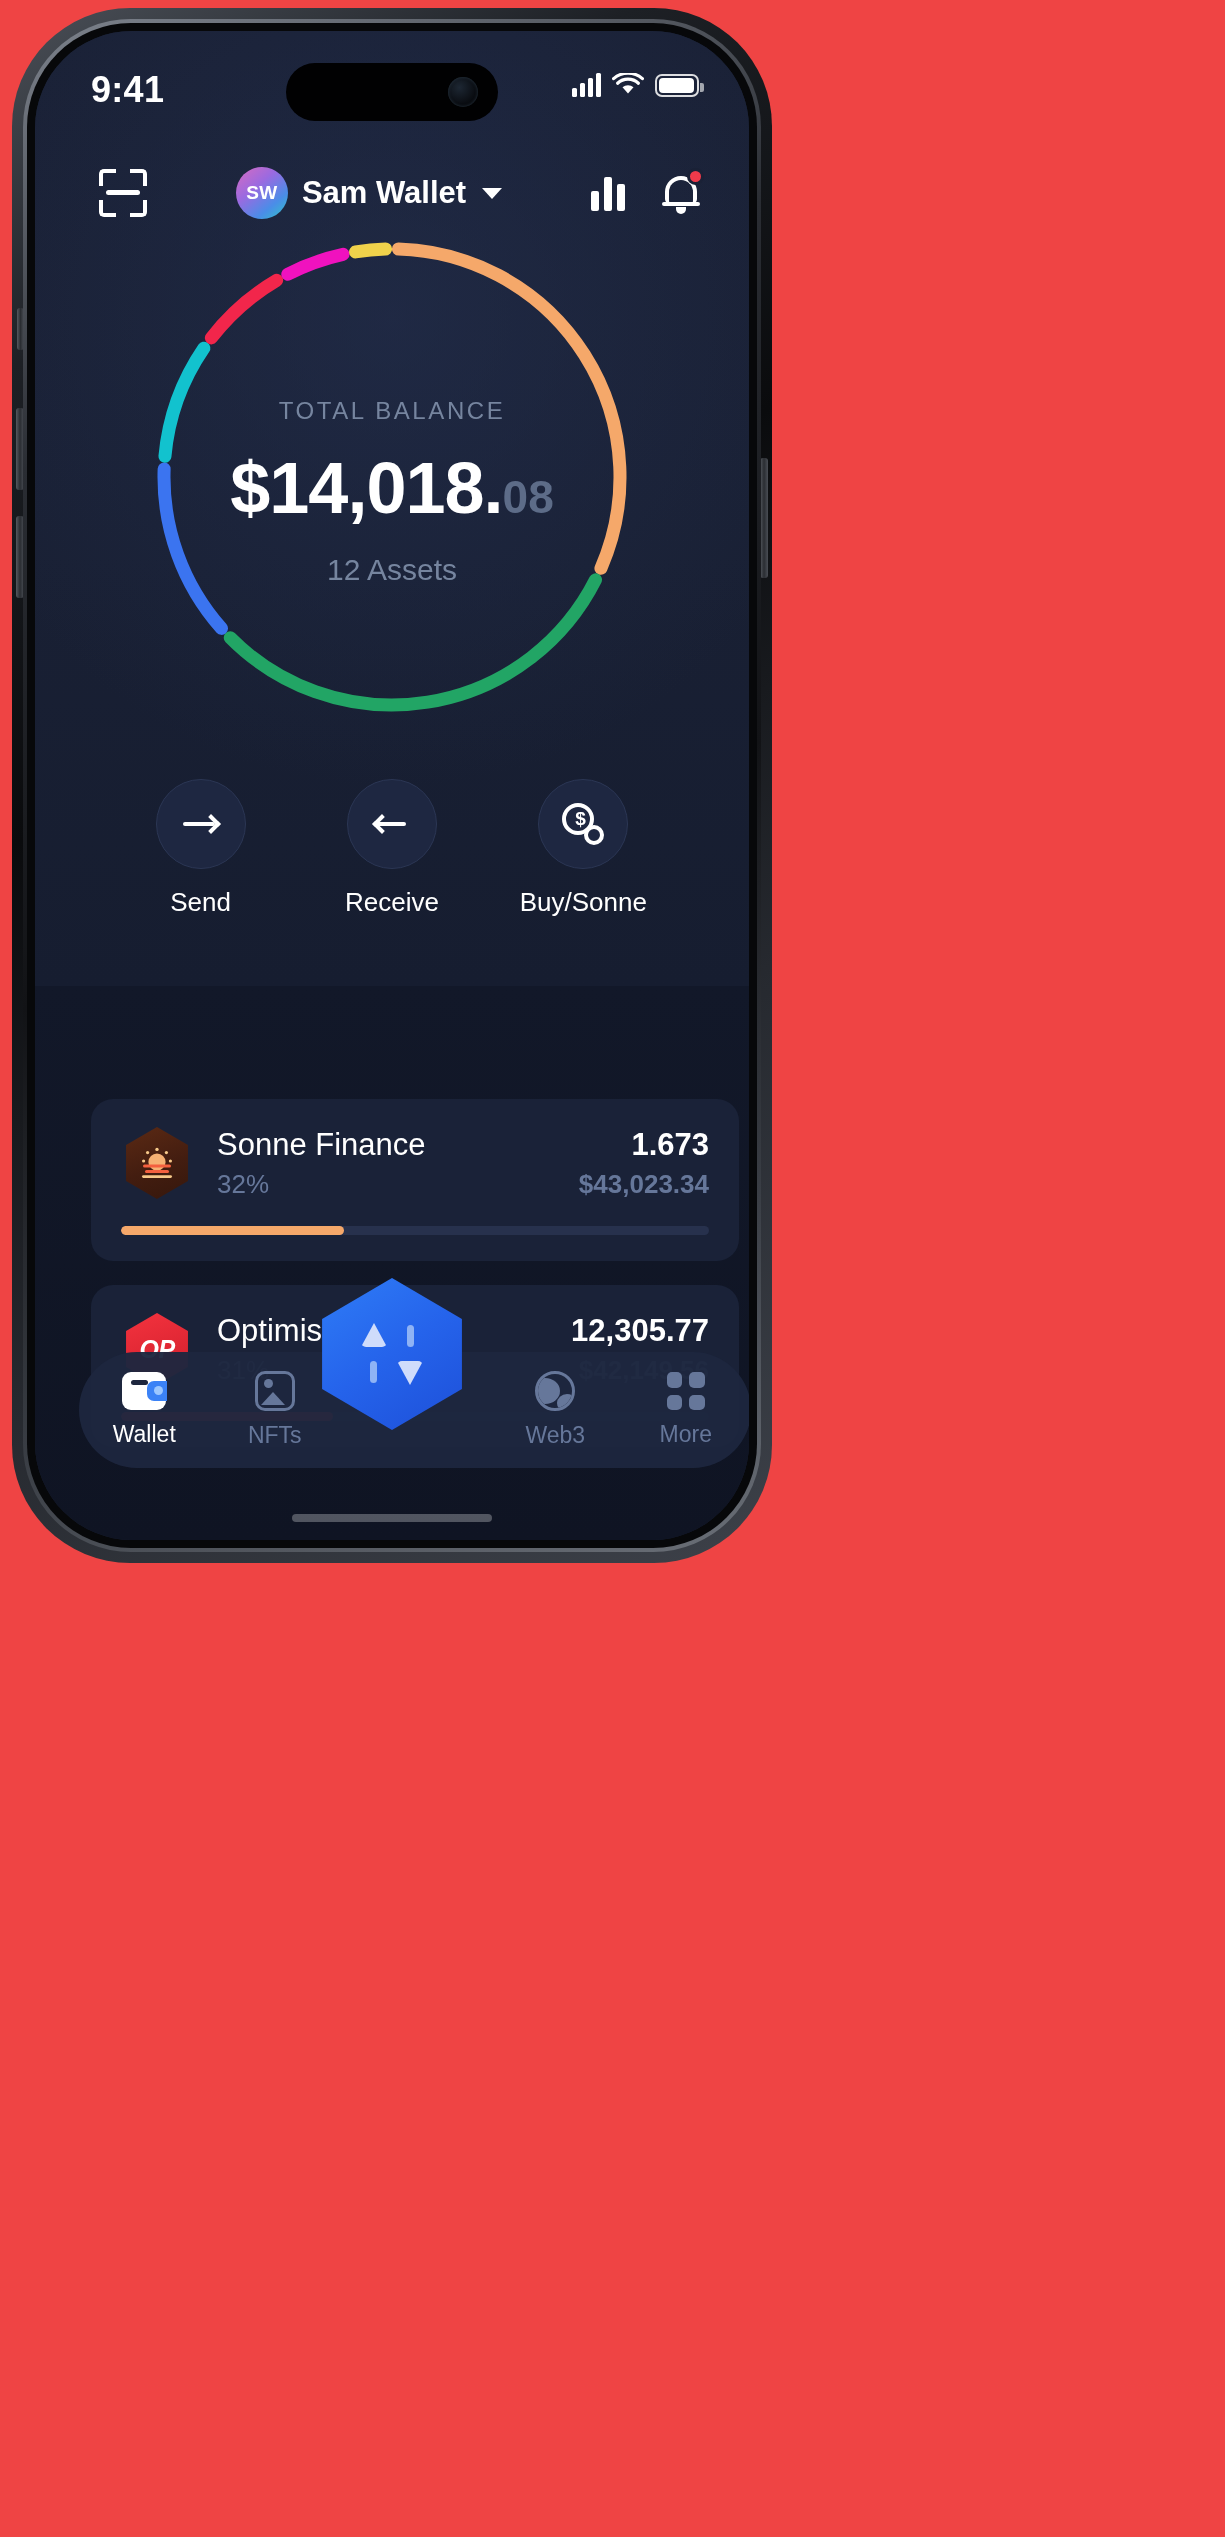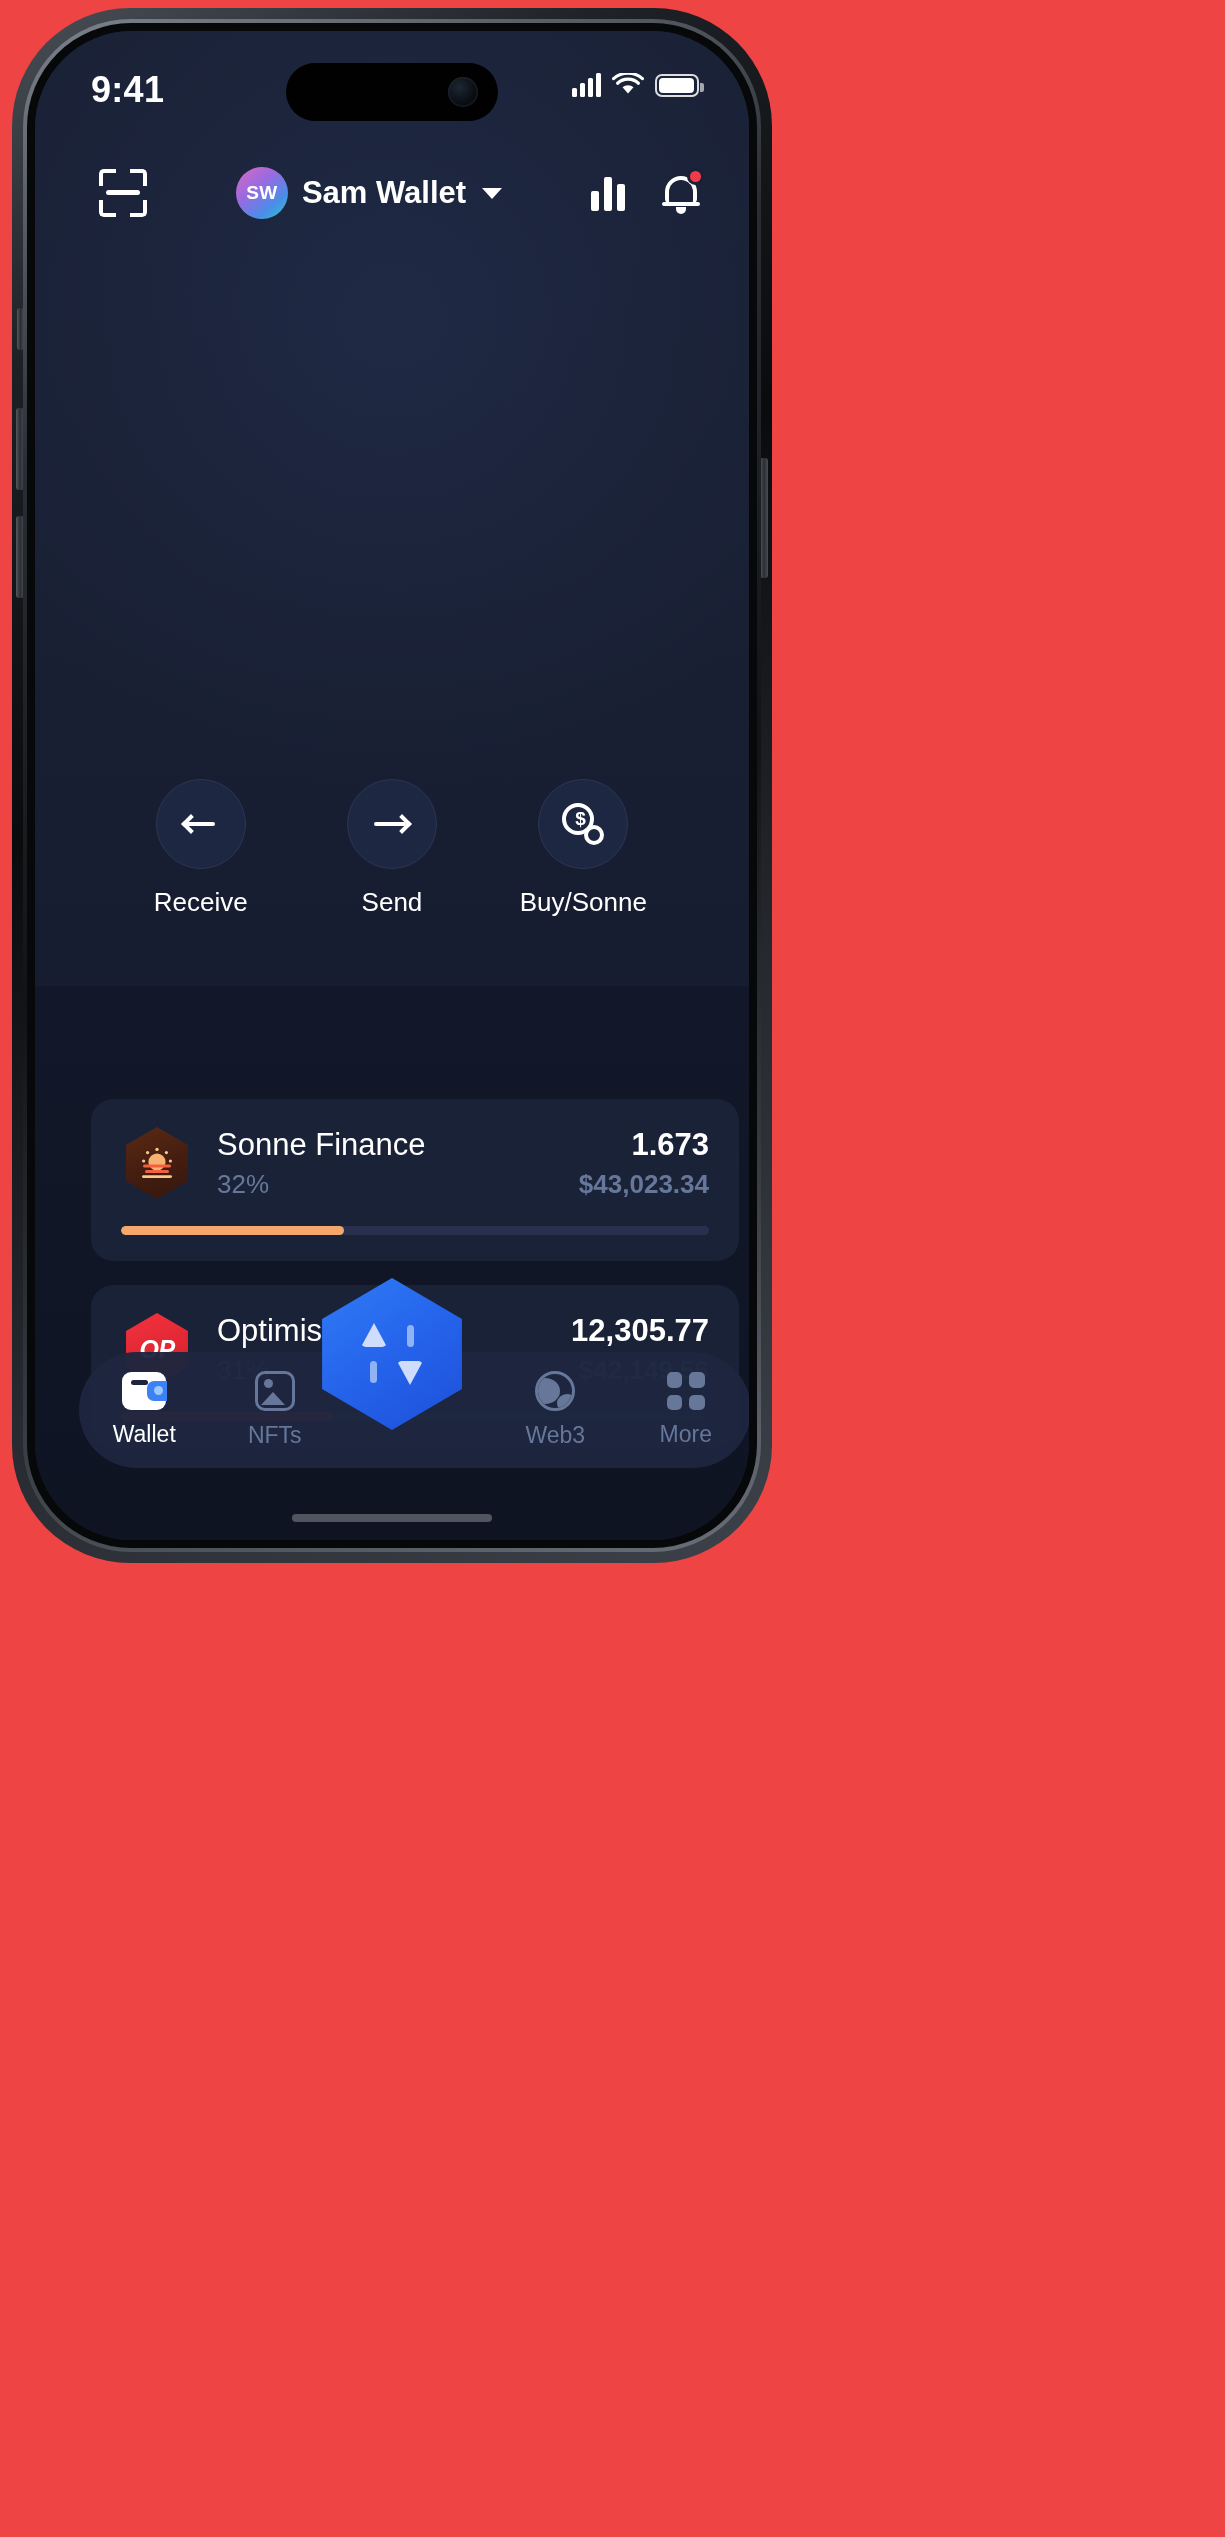--- a/index.html
+++ b/index.html
@@ -307,39 +307,58 @@
                 </div>
             <div class="bell">
               <div class="bell-b"></div>
                   <div class="bell-r"></div>
                   <div class="bell-c"></div>
               <div class="bell-dot"></div>
             </div>
           </div>
         </div>
 
+        <div class="ring-wrap">
+          <svg class="ring" id="donut-svg" width="500" height="500" viewBox="0 0 500 500">
+                <path d="M 256.36613362897367 22.088893770799217 A 228 228 0 0 1 458.93070234019063 341.27957942297206" stroke="#f5a86a" stroke-width="13" stroke-linecap="round" fill="none"></path>
+                <path d="M 453.5095666070846 352.8000792771902 A 228 228 0 0 1 88.2178720696732 410.65659987169954" stroke="#22a565" stroke-width="13" stroke-linecap="round" fill="none"></path>
+                <path d="M 79.50203536633475 401.3751764847111 A 228 228 0 0 1 22.13889143964616 242.0429147518297" stroke="#3b74f0" stroke-width="13" stroke-linecap="round" fill="none"></path>
+                <path d="M 22.938357115558773 229.33577171490612 A 228 228 0 0 1 61.87412239254874 121.1875232191141" stroke="#12c2ce" stroke-width="13" stroke-linecap="round" fill="none"></path>
+                <path d="M 69.35796131501658 110.88690263051092 A 228 228 0 0 1 134.62430178037482 53.3468834207452" stroke="#f2264b" stroke-width="13" stroke-linecap="round" fill="none"></path>
+                <path d="M 145.78167263061792 47.21306688958407 A 228 228 0 0 1 201.0403454059096 27.318720539809703" stroke="#f012be" stroke-width="13" stroke-linecap="round" fill="none"></path>
+                <path d="M 213.54708920626186 24.93293156335872 A 228 228 0 0 1 243.63386637102644 22.088893770799217" stroke="#f0d24b" stroke-width="13" stroke-linecap="round" fill="none"></path>
+              </svg>
+          <div class="ring-center">
+            <div class="tb-label">TOTAL BALANCE</div>
+            <div class="tb-amount">
+              <span class="tb-int">$14,018.</span>
+              <span class="tb-dec">08</span>
+            </div>
+            <div class="tb-assets">12 Assets</div>
+          </div>
+        </div>
 
         <div class="actions">
+          <div class="act">
+            <div class="act-c">
+              <div class="arr r">
+                    <div class="sh"></div>
+                    <div class="hd"></div>
+                  </div>
+            </div>
+            <div class="act-l">Send</div>
+          </div>
           <div class="act">
             <div class="act-c">
               <div class="arr l">
                     <div class="sh"></div>
                     <div class="hd"></div>
                   </div>
             </div>
             <div class="act-l">Receive</div>
-          </div>
-          <div class="act">
-            <div class="act-c">
-              <div class="arr r">
-                    <div class="sh"></div>
-                    <div class="hd"></div>
-                  </div>
-            </div>
-            <div class="act-l">Send</div>
           </div>
           <div class="act">
             <div class="act-c">
               <div class="buyi">
                 <div class="c1"></div>
                     <div class="s">$</div>
                     <div class="c2"></div>
               </div>
             </div>
             <div class="act-l">Buy/Sonne</div>

